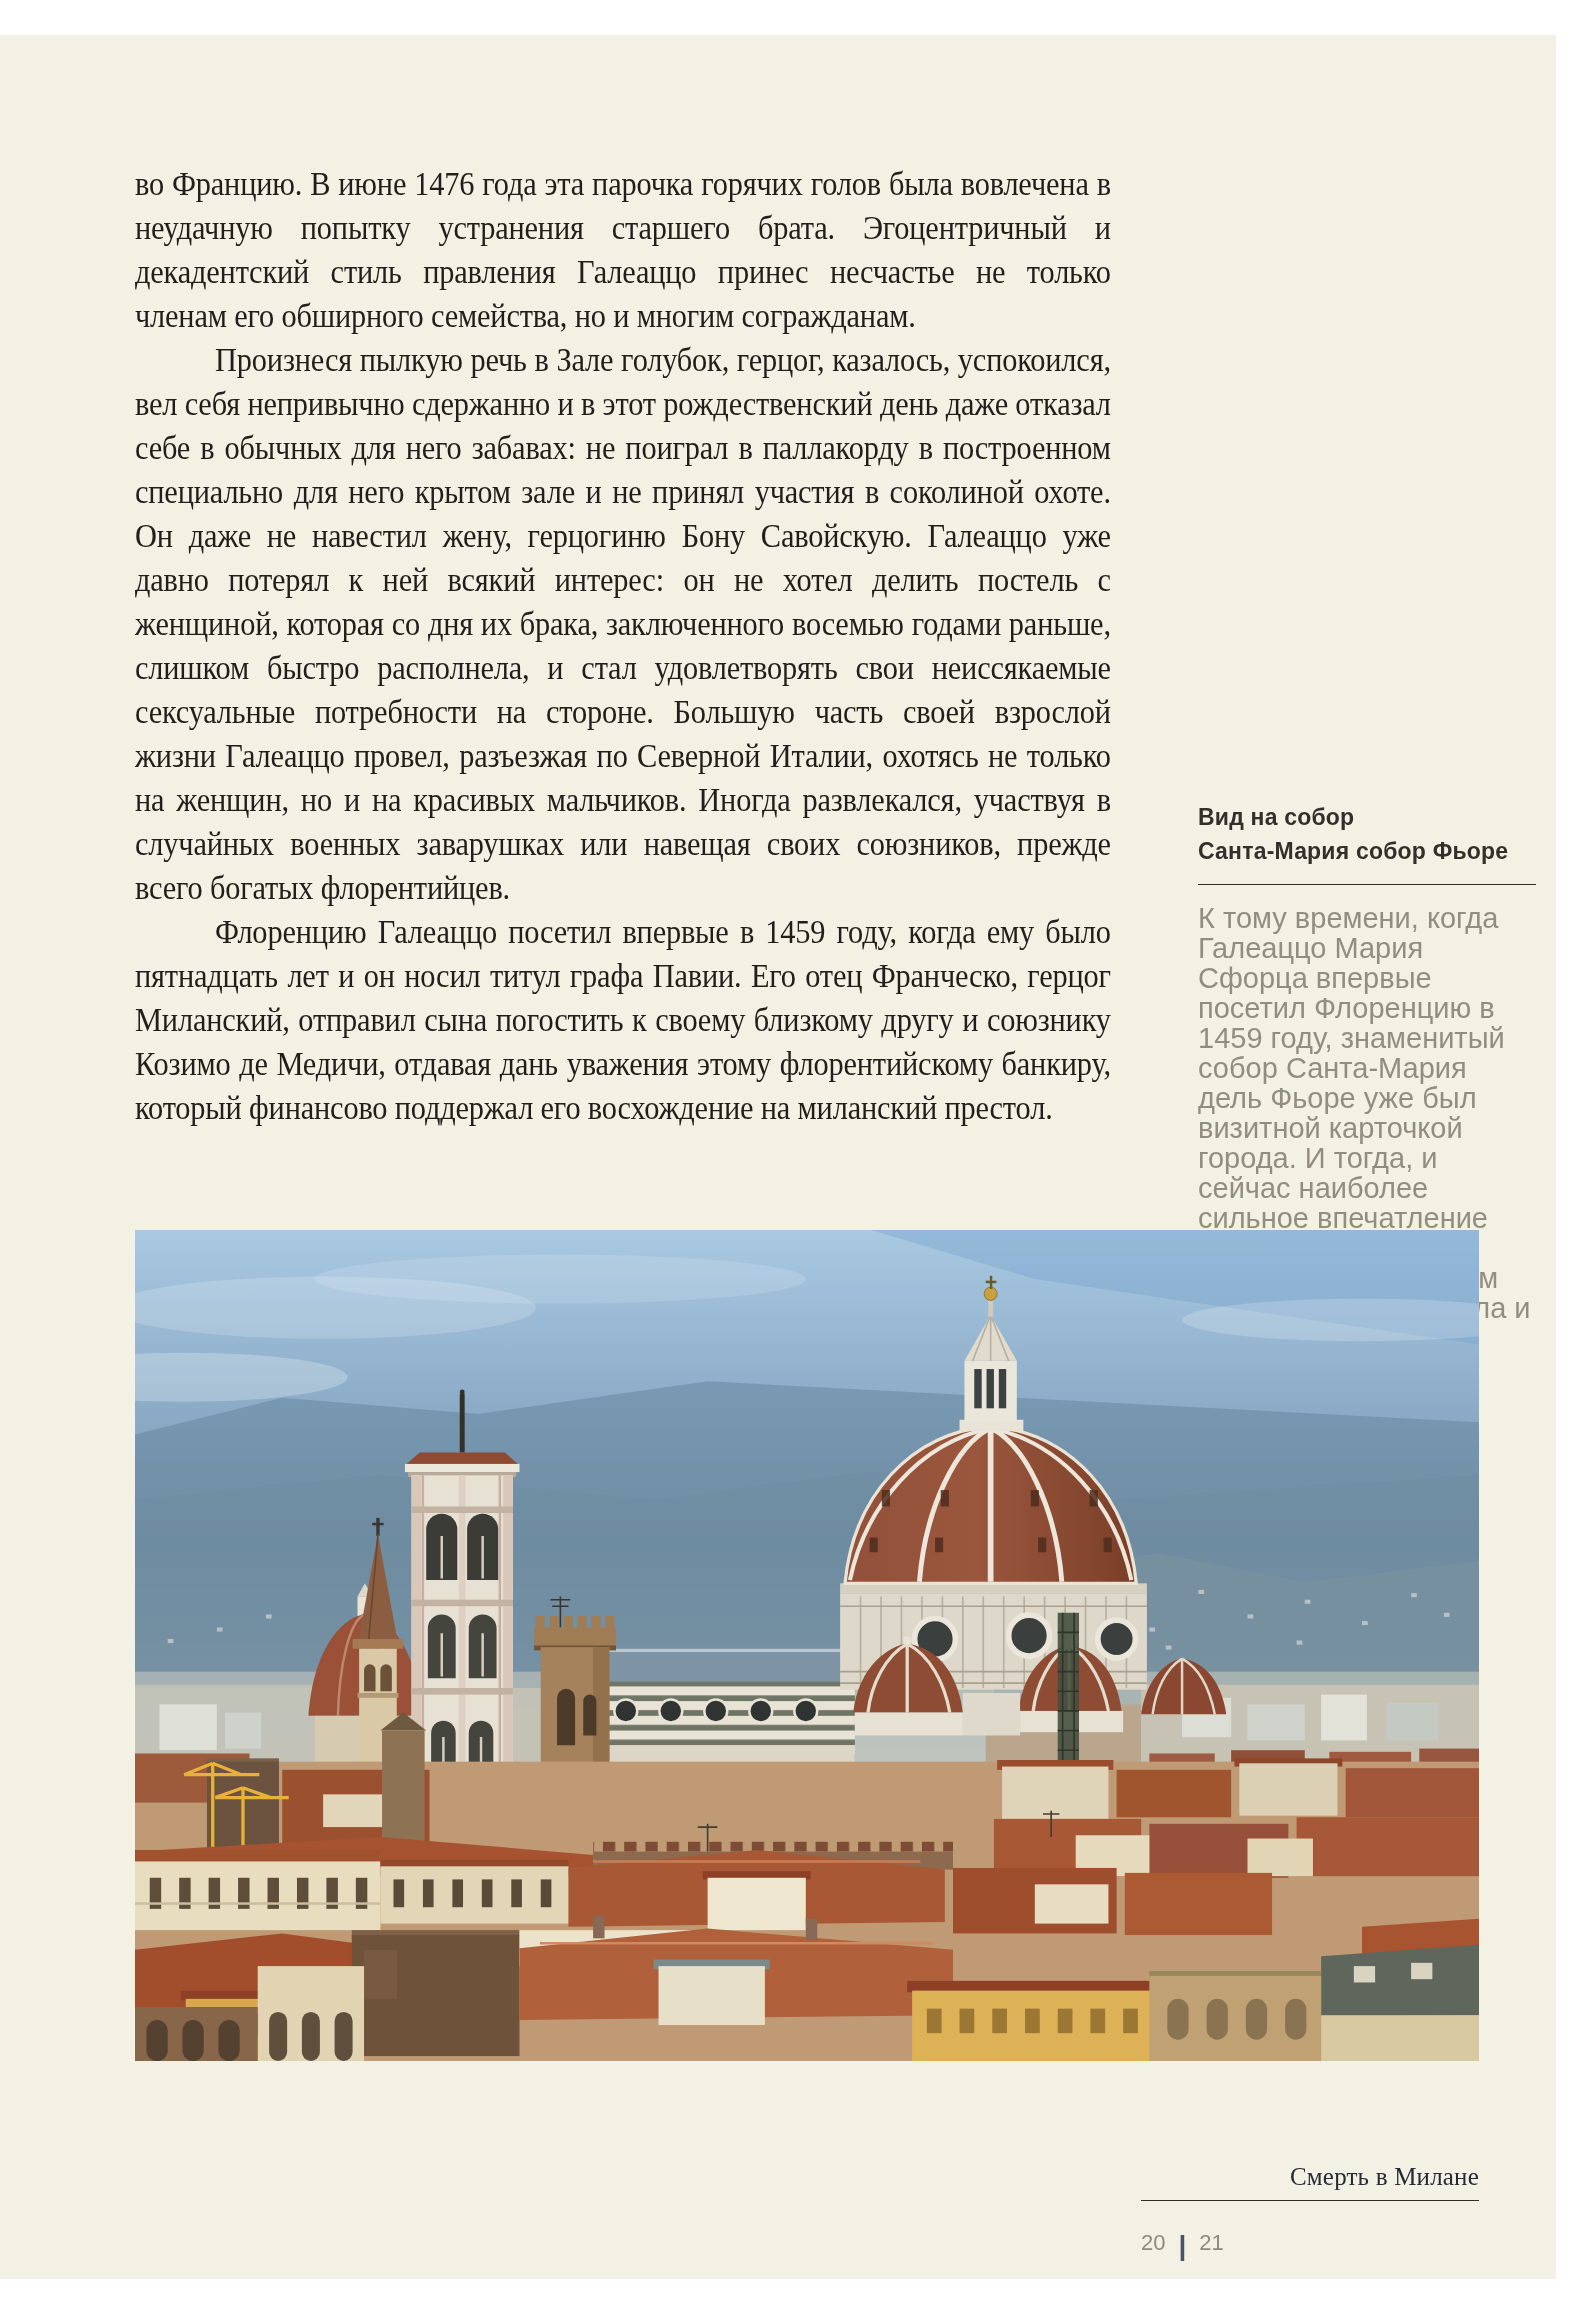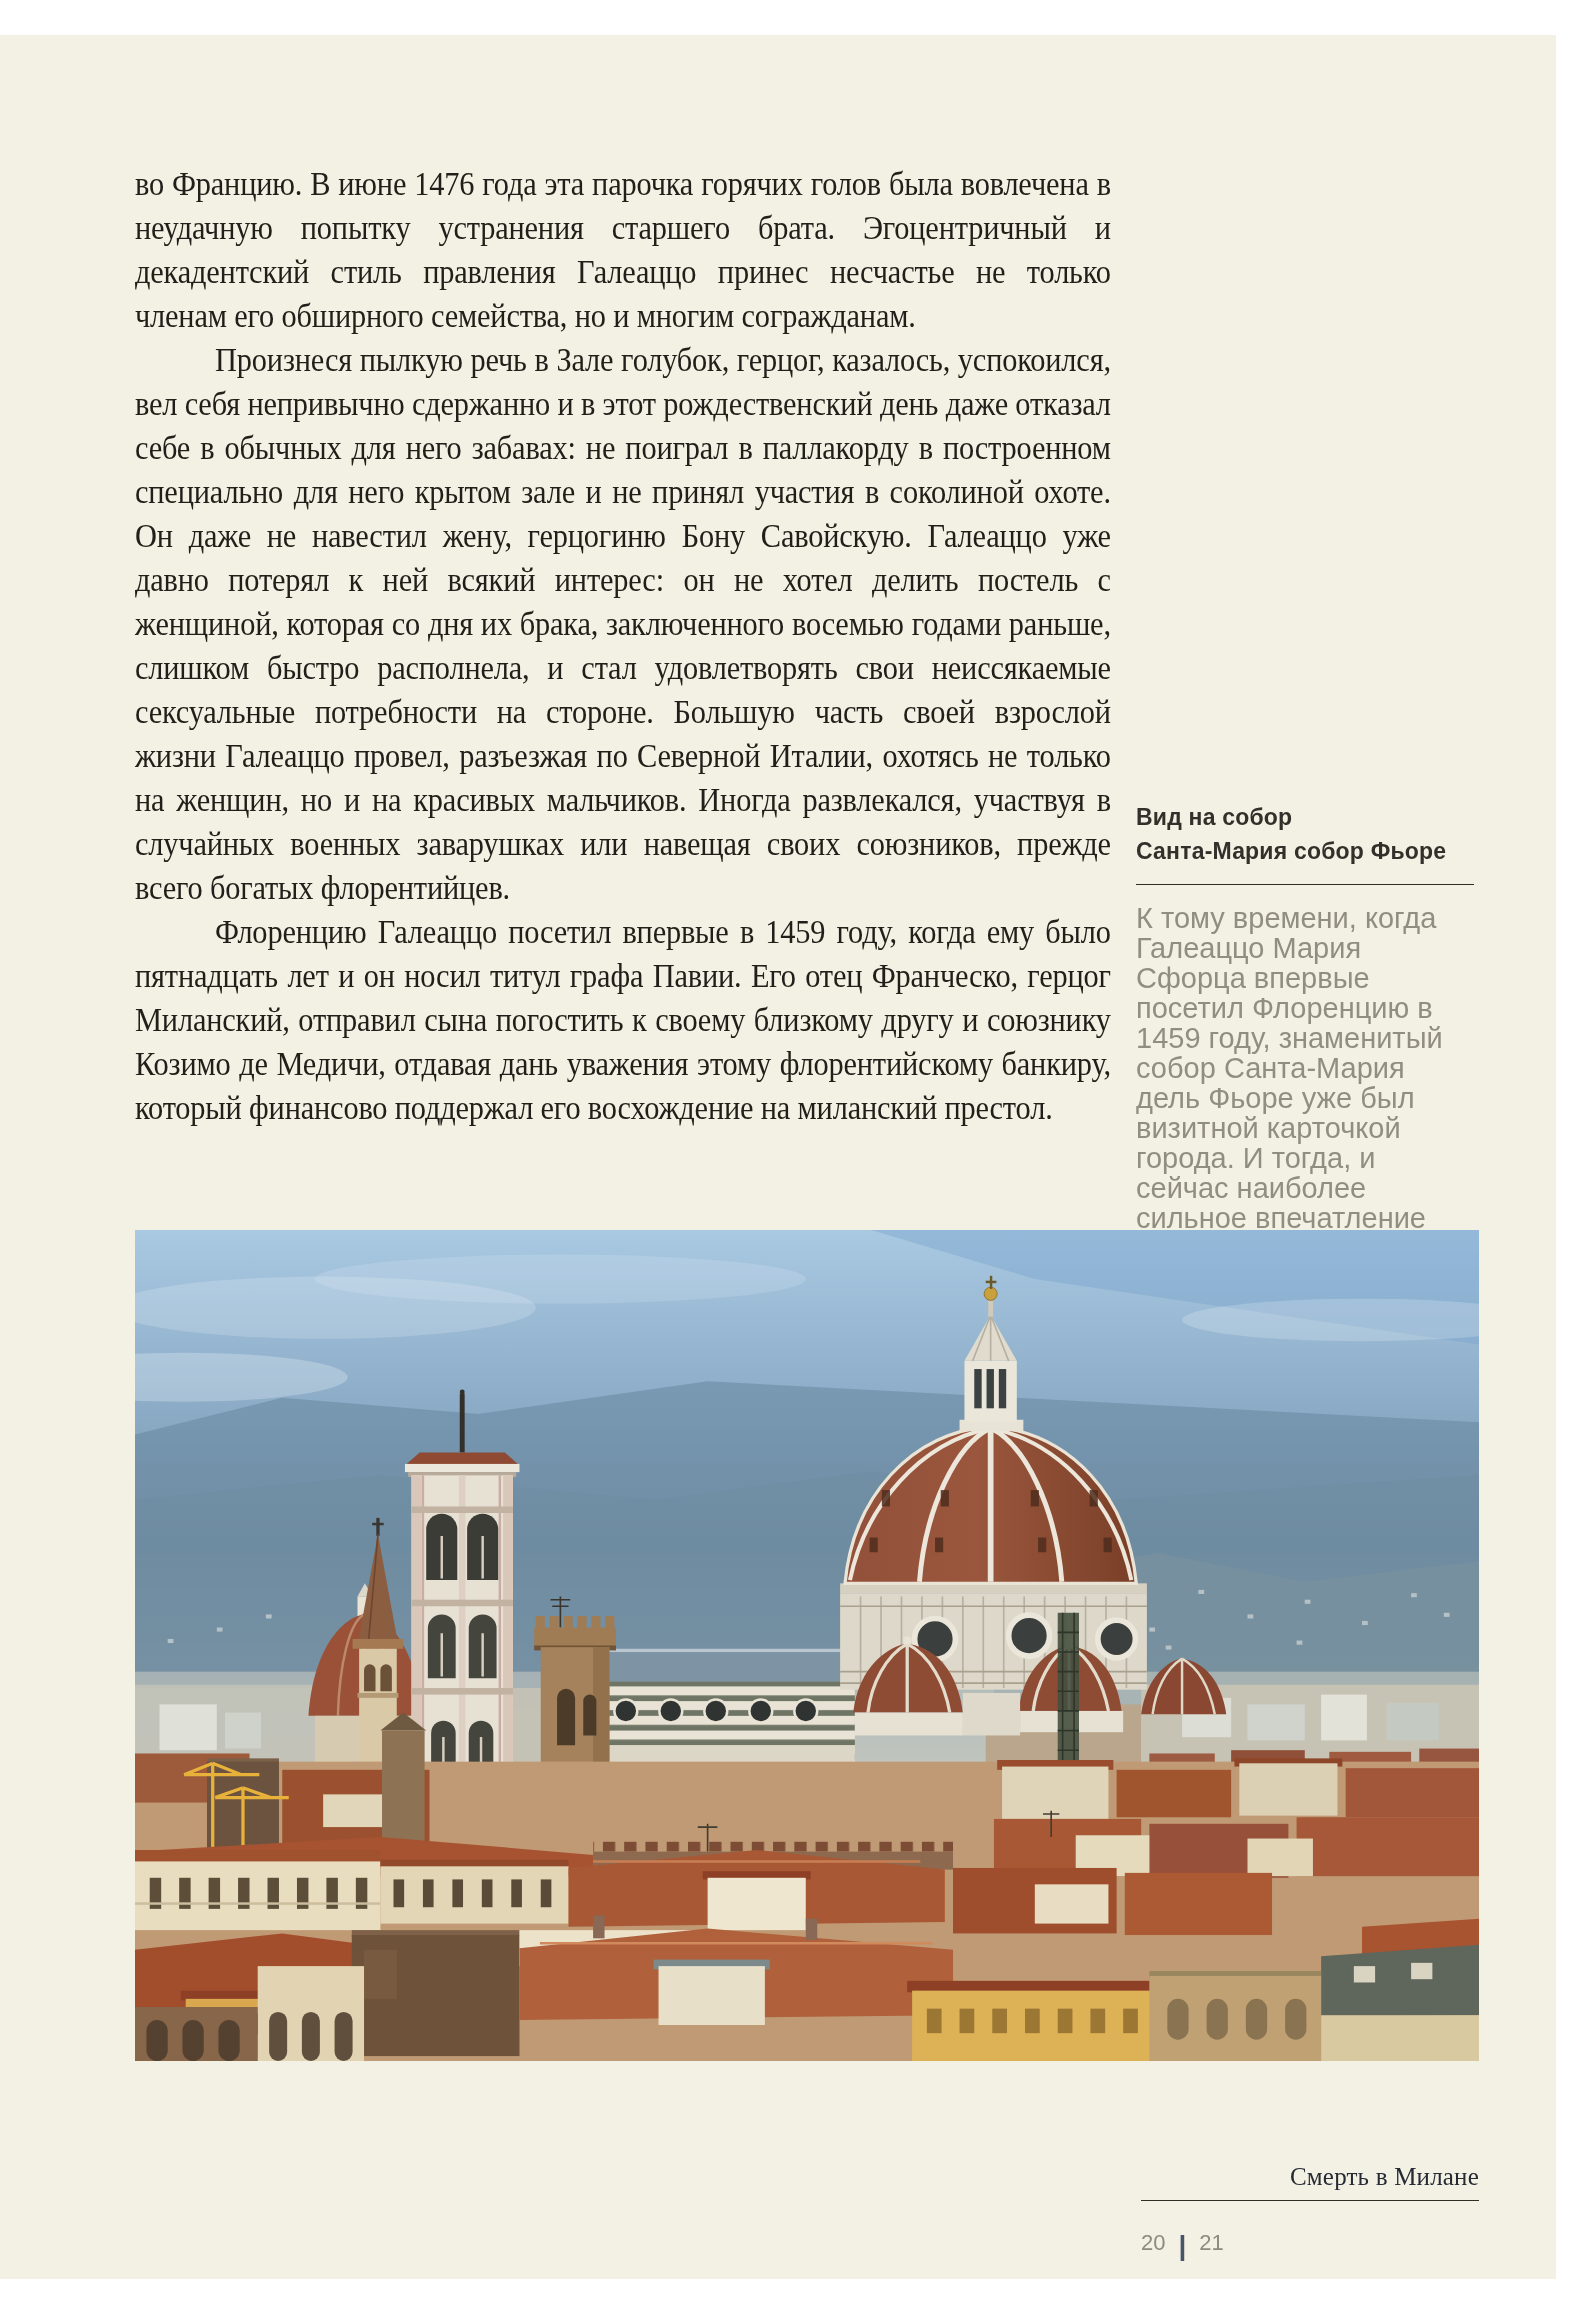--- a/index.html
+++ b/index.html
@@ -11,21 +11,21 @@
 
   
   .main-text { position:absolute; left:135px; top:162px; width:1060px;
                transform:scaleX(0.9206); transform-origin:0 0;
                font:33px/44px "Liberation Serif", serif; color:#211f19;
                text-align:justify; letter-spacing:-0.2px; hyphens:auto; }
   .main-text p { margin:0; }
   .main-text p.indent { text-indent:87px; }
 
   
-  .sidebar { position:absolute; left:1136px; top:800px; width:338px; }
+  .sidebar { position:absolute; left:1198px; top:800px; width:338px; }
   .caption-line { font-family:"Liberation Sans", sans-serif; font-weight:bold;
                   font-size:23px; line-height:34px; color:#32302a;
                   letter-spacing:0.2px; }
   .caption-rule { border:none; border-top:1.6px solid #2e2d26; margin:16.4px 0 0 0; }
   .side-body { margin-top:18px; font-family:"Liberation Sans", sans-serif;
                font-size:29px; line-height:30px; color:#928e7f; }
 
   
   .photo { position:absolute; left:135px; top:1230px; width:1344px; height:831px;
            overflow:hidden; }

